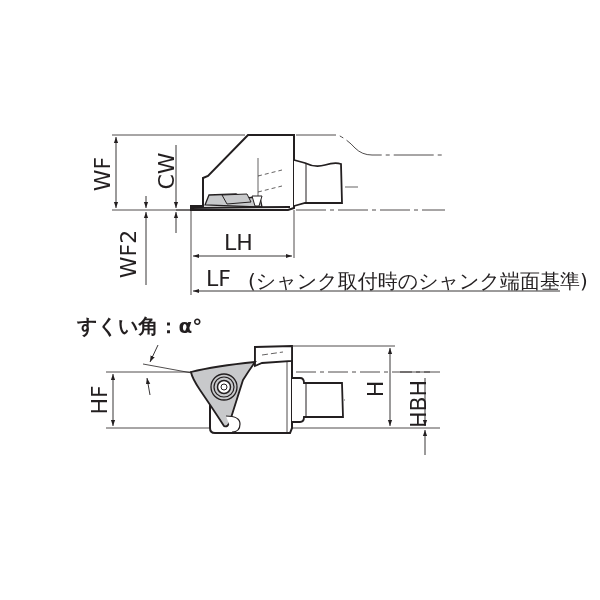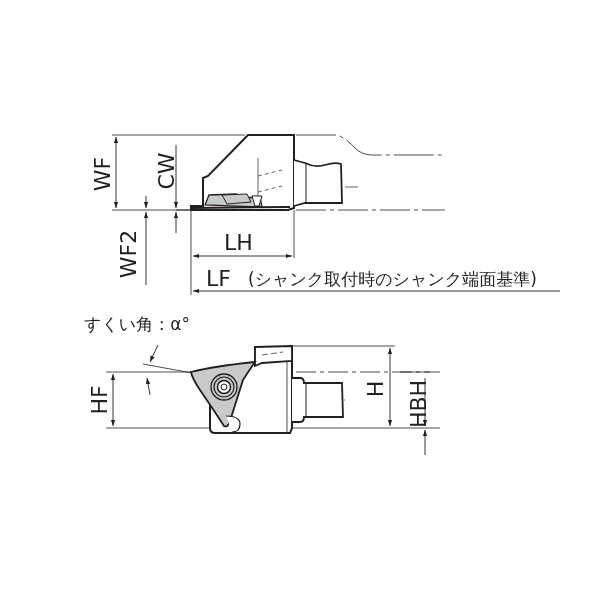--- a/index.html
+++ b/index.html
@@ -1,21 +1,21 @@
 <!DOCTYPE html>
 <html><head>
 <meta charset="utf-8">
 <style>
   html, body { margin:0; padding:0; background:#ffffff; }
   body { width:600px; height:600px; position:relative; overflow:hidden; font-family:"DejaVu Sans", sans-serif; }
   svg { position:absolute; left:0; top:0; }
   .lbl { position:absolute; color:#231f20; font-family:"DejaVu Sans", sans-serif; line-height:1; white-space:nowrap; }
   .dim { font-size:22px; }
   .rot { transform-origin:center center; transform:rotate(-90deg); }
-  .jp { font-size:17px; }
+  .jp { font-size:20px; }
 </style>
 </head>
 <body>
 
 <svg width="600" height="600" viewBox="0 0 600 600">
   <defs>
     <marker id="arr" viewBox="0 0 10 10" refX="10" refY="5" markerWidth="7" markerHeight="7" orient="auto-start-reverse">
       <path d="M0,1.5 L10,5 L0,8.5 z" fill="#231f20"></path>
     </marker>
   </defs>
@@ -109,16 +109,16 @@
   </g>
 </svg>
 
 <div class="lbl dim rot" style="left:86px;top:163px;">WF</div>
 <div class="lbl dim rot" style="left:148px;top:160px;">CW</div>
 <div class="lbl dim rot" style="left:105px;top:243px;">WF2</div>
 <div class="lbl dim" style="left:224px;top:232px;text-align:center;">LH</div>
 <div class="lbl dim" style="left:206px;top:268px;">LF</div>
 <div class="lbl jp" style="left:248px;top:271px;">(シャンク取付時のシャンク端面基準)</div>
 
-<div class="lbl jp" style="left:84px;top:316px;">すくい角：α°</div>
+<div class="lbl jp" style="left:77px;top:316px;font-weight:bold;">すくい角：α°</div>
 <div class="lbl dim rot" style="left:85px;top:389px;">HF</div>
 <div class="lbl dim rot" style="left:368px;top:378px;">H</div>
 <div class="lbl dim rot" style="left:395px;top:393px;">HBH</div>
 
 </body></html>

